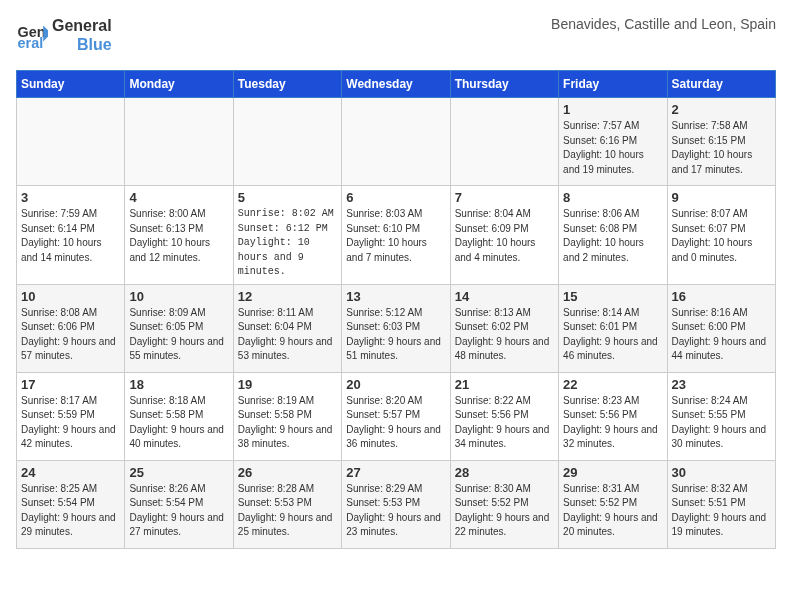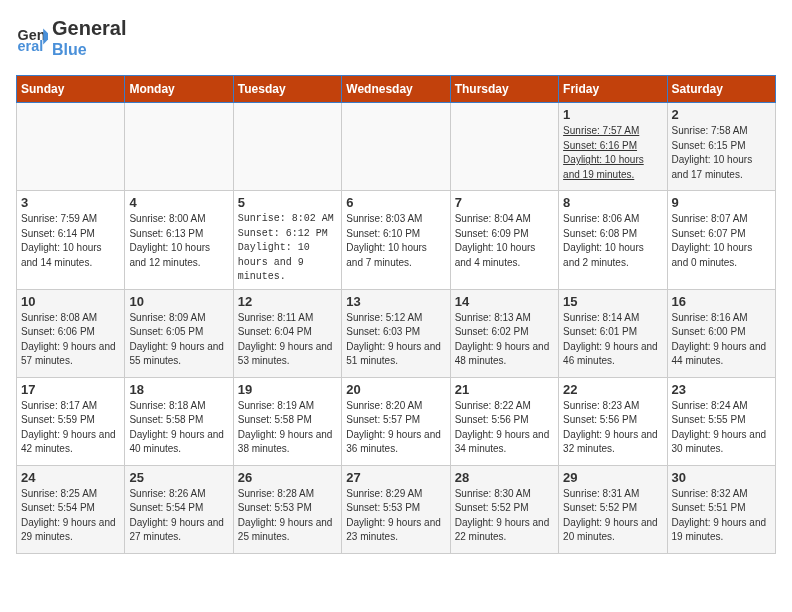--- a/index.html
+++ b/index.html
@@ -35,21 +35,21 @@
     }
     .location {
       font-size: 14px;
       color: #555;
     }
     .calendar {
       width: 100%;
       border-collapse: collapse;
     }
     .calendar th {
-      background: #c2410c;
+      background: #1d4ed8;
       color: #fff;
       font-size: 12px;
       font-weight: bold;
       padding: 6px 4px;
       text-align: left;
       border: 1px solid #3a7bc8;
     }
     .calendar td {
       border: 1px solid #ccc;
       vertical-align: top;
@@ -81,25 +81,26 @@
 <body>
 
 <div class="header">
   <div class="logo">
     <svg class="logo-icon" viewBox="0 0 40 40">
       <text x="2" y="22" font-size="18" font-weight="bold" fill="#333" font-family="Arial">Gen</text>
       <text x="2" y="36" font-size="18" font-weight="bold" fill="#4a90d9" font-family="Arial">eral</text>
       <polygon points="34,8 44,18 34,28" fill="#4a90d9"></polygon>
     </svg>
     <div>
-      <div style="font-size:20px;font-weight:bold;color:#333;line-height:1.2;">General</div>
-      <div style="font-size:16px;font-weight:bold;color:#4a90d9;line-height:1.2;">Blue</div>
+      <div style="font-size:16px;font-weight:bold;color:#333;line-height:1.2;">General</div>
+      <div style="font-size:16px;font-weight:bold;color:#4a90d9;line-height:1.2;text-align:right;">Blue</div>
     </div>
   </div>
   <div class="title-block">
+    <div class="location">Benavides, Castille and Leon, Spain</div>
   </div>
 </div>
 
 <table class="calendar">
   <thead>
     <tr>
     <th>Sunday</th>
         <th>Monday</th>
         <th>Tuesday</th>
         <th>Wednesday</th>
@@ -110,21 +111,21 @@
   </thead>
   <tbody id="calendar-body">
   <tr class="row-alt">
         <td class="empty"></td>
         <td class="empty"></td>
         <td class="empty"></td>
         <td class="empty"></td>
         <td class="empty"></td>
         <td>
           <div class="day-number">1</div>
-          <div class="day-info" style="white-space: pre-line; text-decoration: underline;">Sunrise: 7:57 AM
+          <div class="day-info" style="white-space: pre-line;">Sunrise: 7:57 AM
 Sunset: 6:16 PM
 Daylight: 10 hours and 19 minutes.</div>
         </td>
         <td>
           <div class="day-number">2</div>
           <div class="day-info" style="white-space: pre-line;">Sunrise: 7:58 AM
 Sunset: 6:15 PM
 Daylight: 10 hours and 17 minutes.</div>
         </td>
       </tr>

